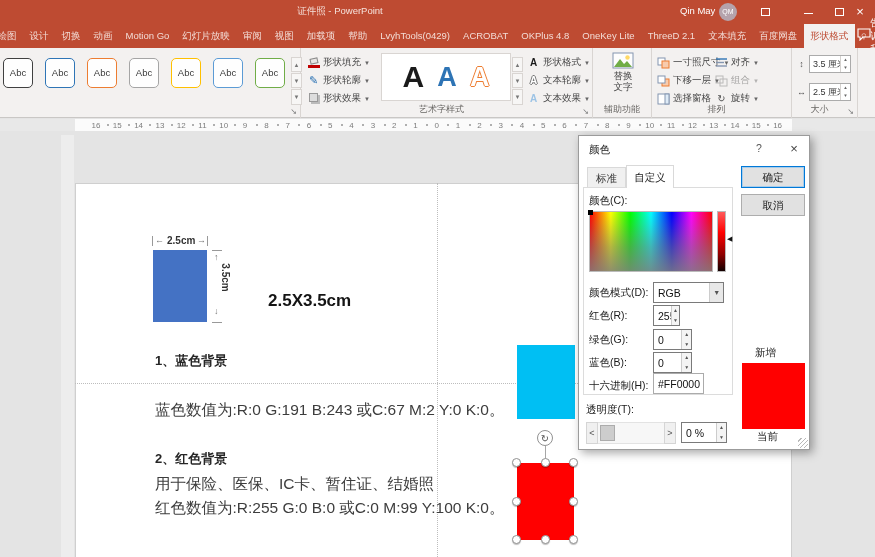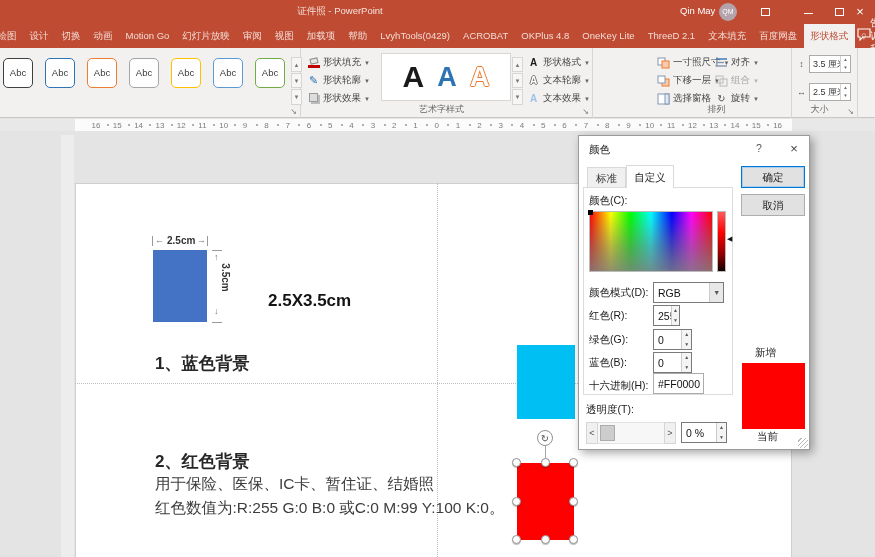--- a/index.html
+++ b/index.html
@@ -63,21 +63,21 @@
   #hguide { left:75px; top:383px; width:717px; height:0; border-top:1px dotted #BDBDBD; }
   #blue-rect { left:153px; top:250px; width:54px; height:72px; }
   #cyan-rect { left:517px; top:345px; width:58px; height:74px; }
   #red-rect  { left:517px; top:463px; width:57px; height:77px; }
   .dimtext { font-size:10px; font-weight:bold; color:#333; }
   .dimarrow { font-size:9px; color:#777; }
   .dimtick-v { position:absolute; width:1px; height:10px; background:#999; }
   .dimtick-h { position:absolute; width:10px; height:1px; background:#999; }
   #photo-title1 { left:268px; top:264px; font-size:17px; font-weight:bold; color:#141414; letter-spacing:1px; }
   #photo-title2 { left:268px; top:291px; font-size:17px; font-weight:bold; color:#141414; }
-  .sec-h { font-size:17px; font-weight:bold; color:#262626; }
+  .sec-h { font-size:13px; font-weight:bold; color:#262626; }
   .sec-t { font-size:15.5px; color:#3d3d3d; }
   .handle { position:absolute; width:9px; height:9px; border-radius:50%; background:#fff; border:1px solid #919191; box-shadow:0 1px 1px rgba(0,0,0,.25); }
   #rot-handle { left:537px; top:430px; width:16px; height:16px; border-radius:50%; background:#fff; border:1px solid #919191; color:#555; font-size:10px; text-align:center; line-height:15px; }
   #rot-line { left:545px; top:446px; width:1px; height:13px; background:#A6A6A6; }
 
   
   #dlg { left:578px; top:135px; width:232px; height:315px; background:#fff; border:1px solid #9B9B9B; box-shadow:3px 3px 9px rgba(0,0,0,.35); font-size:10.5px; color:#1a1a1a; z-index:10; }
   #dlg-title { left:10px; top:7px; font-size:10.5px; }
   #dlg-help { left:172px; top:6px; width:16px; text-align:center; color:#555; }
   #dlg-close { left:203px; top:3px; width:24px; height:19px; text-align:center; font-size:13px; color:#444; line-height:19px; }
@@ -225,20 +225,32 @@
       </div>
       <div class="rbtn" style="left:226px;top:42px;">
         <span class="txt-a" style="color:#9CC3E5;">A</span>
         <span>文本效果</span>
           <span class="dd">▼</span>
       </div>
       <div class="grp-label">艺术字样式</div>
       <div class="launcher">↘</div>
     </div>
 
+    <div class="grp" style="left:593px;width:59px;">
+      <div id="replace-btn" class="abs">
+        <svg width="22" height="18" viewBox="0 0 22 18">
+          <rect x="1" y="1" width="20" height="15" fill="#FDFDFD" stroke="#8496B0"></rect>
+          <circle cx="15.5" cy="5.5" r="2.2" fill="#FFD966"></circle>
+          <path d="M2 15 L8 7 L12 12 L15 9 L20 15 Z" fill="#70AD47"></path>
+        </svg>
+        <span>替换</span>
+        <span>文字</span>
+      </div>
+      <div class="grp-label" style="right:0;">辅助功能</div>
+    </div>
 
     <div class="grp" style="left:652px;width:140px;">
       <div class="rbtn" style="left:5px;top:6px;">
         <svg class="mini-icon" width="13" height="12" viewBox="0 0 13 12">
             <rect x="1" y="1" width="7" height="7" fill="#fff" stroke="#8496B0"></rect>
             <rect x="5" y="4" width="7" height="7" fill="#F8CBAD" stroke="#ED7D31"></rect>
           </svg>
         <span>一寸照尺寸</span>
           <span class="dd">▼</span>
       </div>
@@ -387,20 +399,21 @@
   <span class="abs dimtext" style="left:167px;top:235px;">2.5cm</span>
   <span class="abs dimarrow" style="left:197px;top:235px;">→</span>
   <span class="abs dimtick-h" style="left:212px;top:250px;"></span>
   <span class="abs dimtick-h" style="left:212px;top:322px;"></span>
   <span class="abs dimarrow" style="left:214px;top:252px;">↑</span>
   <span class="abs dimtext" style="left:211px;top:272px;transform:rotate(90deg);transform-origin:center;">3.5cm</span>
   <span class="abs dimarrow" style="left:214px;top:306px;">↓</span>
   <div id="photo-title2" class="abs">2.5X3.5cm</div>
 
   <div class="abs sec-h" style="left:155px;top:352px;">1、蓝色背景</div>
+  <div class="abs sec-t" style="left:155px;top:400px;">蓝色数值为:R:0 G:191 B:243 或C:67 M:2 Y:0 K:0。</div>
   <div class="abs sec-h" style="left:155px;top:450px;">2、红色背景</div>
   <div class="abs sec-t" style="left:155px;top:474px;">用于保险、医保、IC卡、暂住证、结婚照</div>
   <div class="abs sec-t" style="left:155px;top:498px;">红色数值为:R:255 G:0 B:0 或C:0 M:99 Y:100 K:0。</div>
 
   <div id="cyan-rect" class="abs" style="background: rgb(0, 191, 243);"></div>
   <div id="red-rect" class="abs" style="background: rgb(255, 0, 0);"></div>
 
   <div id="rot-line" class="abs"></div>
   <div id="rot-handle" class="abs">↻</div>
   <span class="abs handle" style="left:512px;top:458px;"></span>

